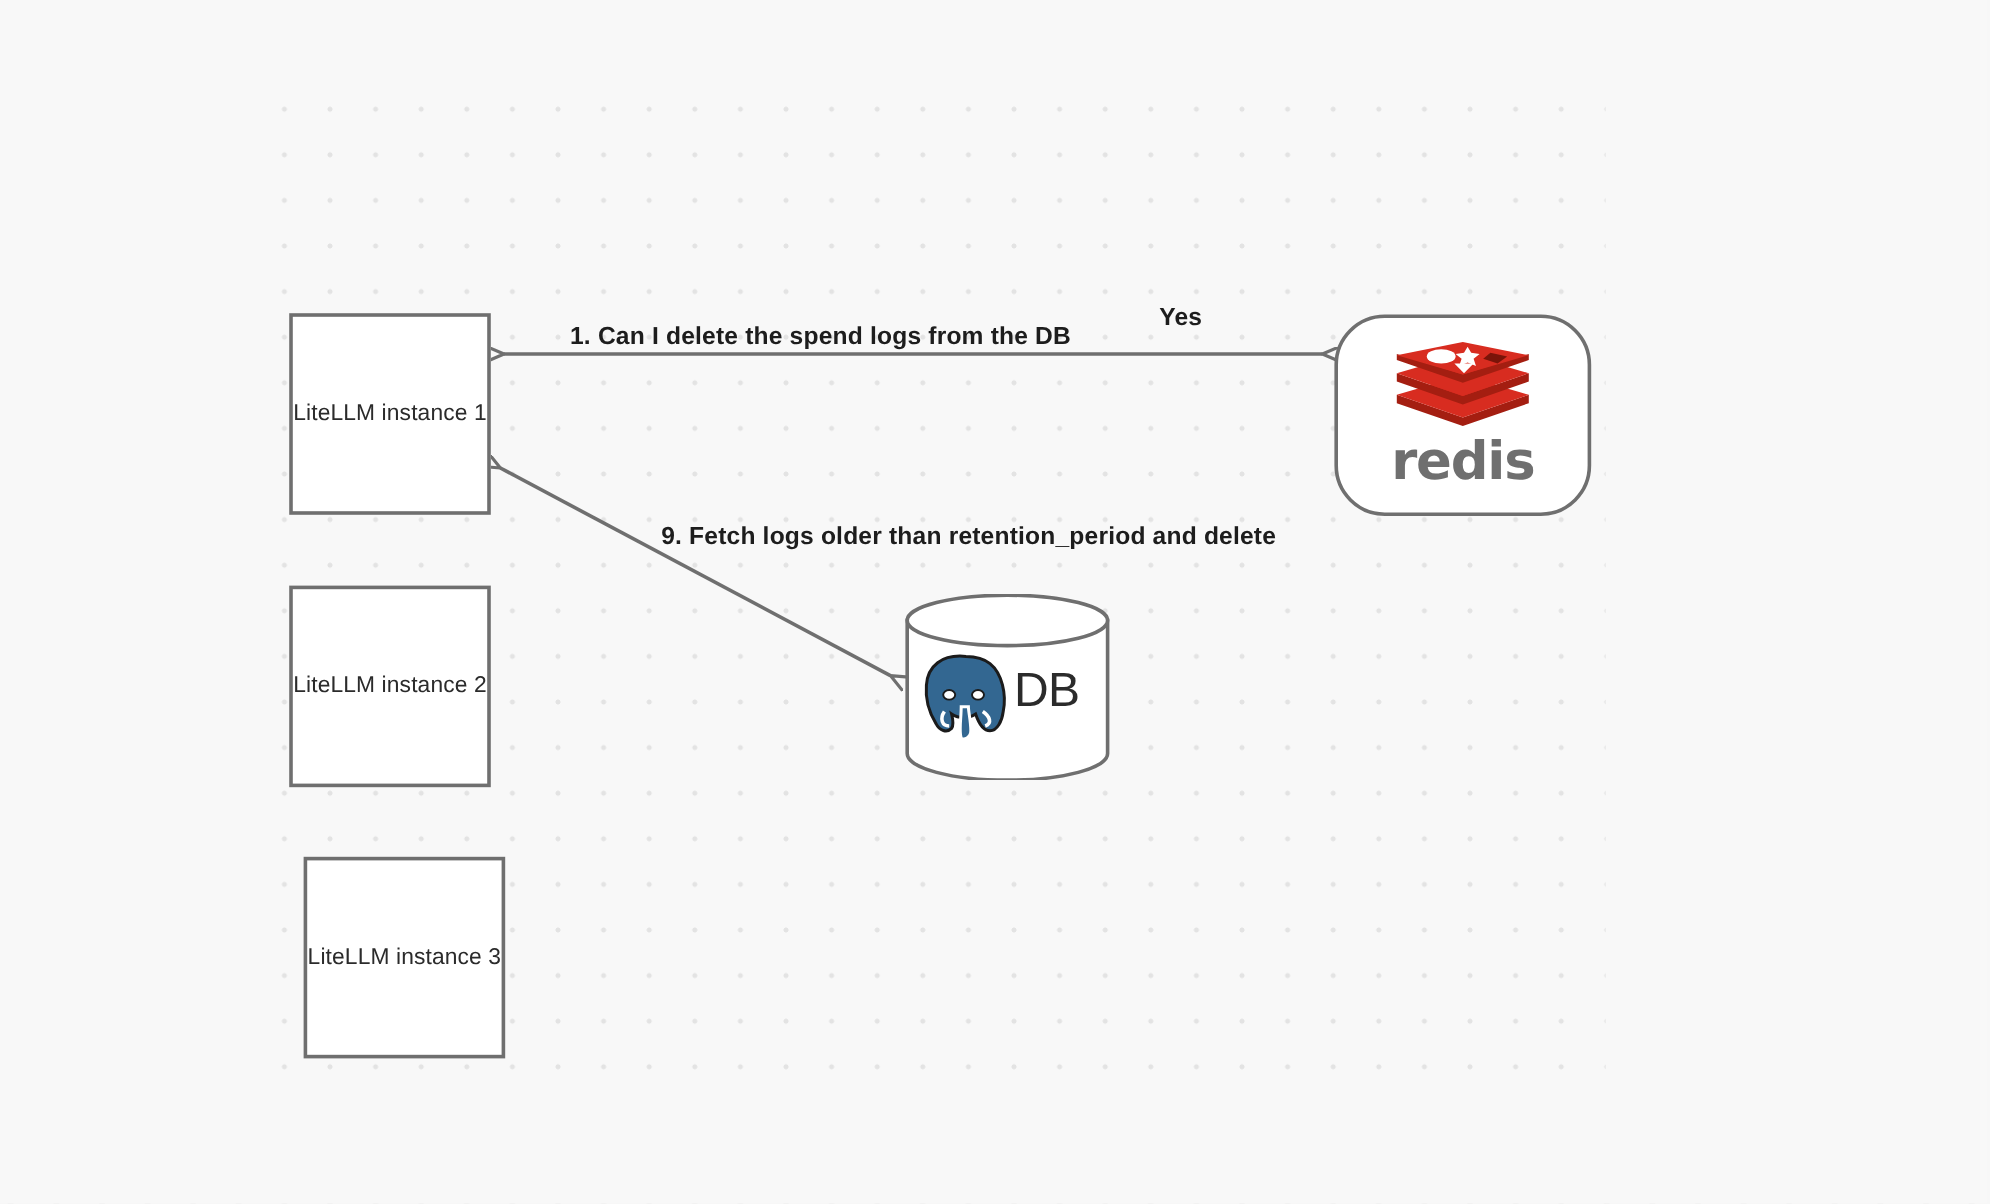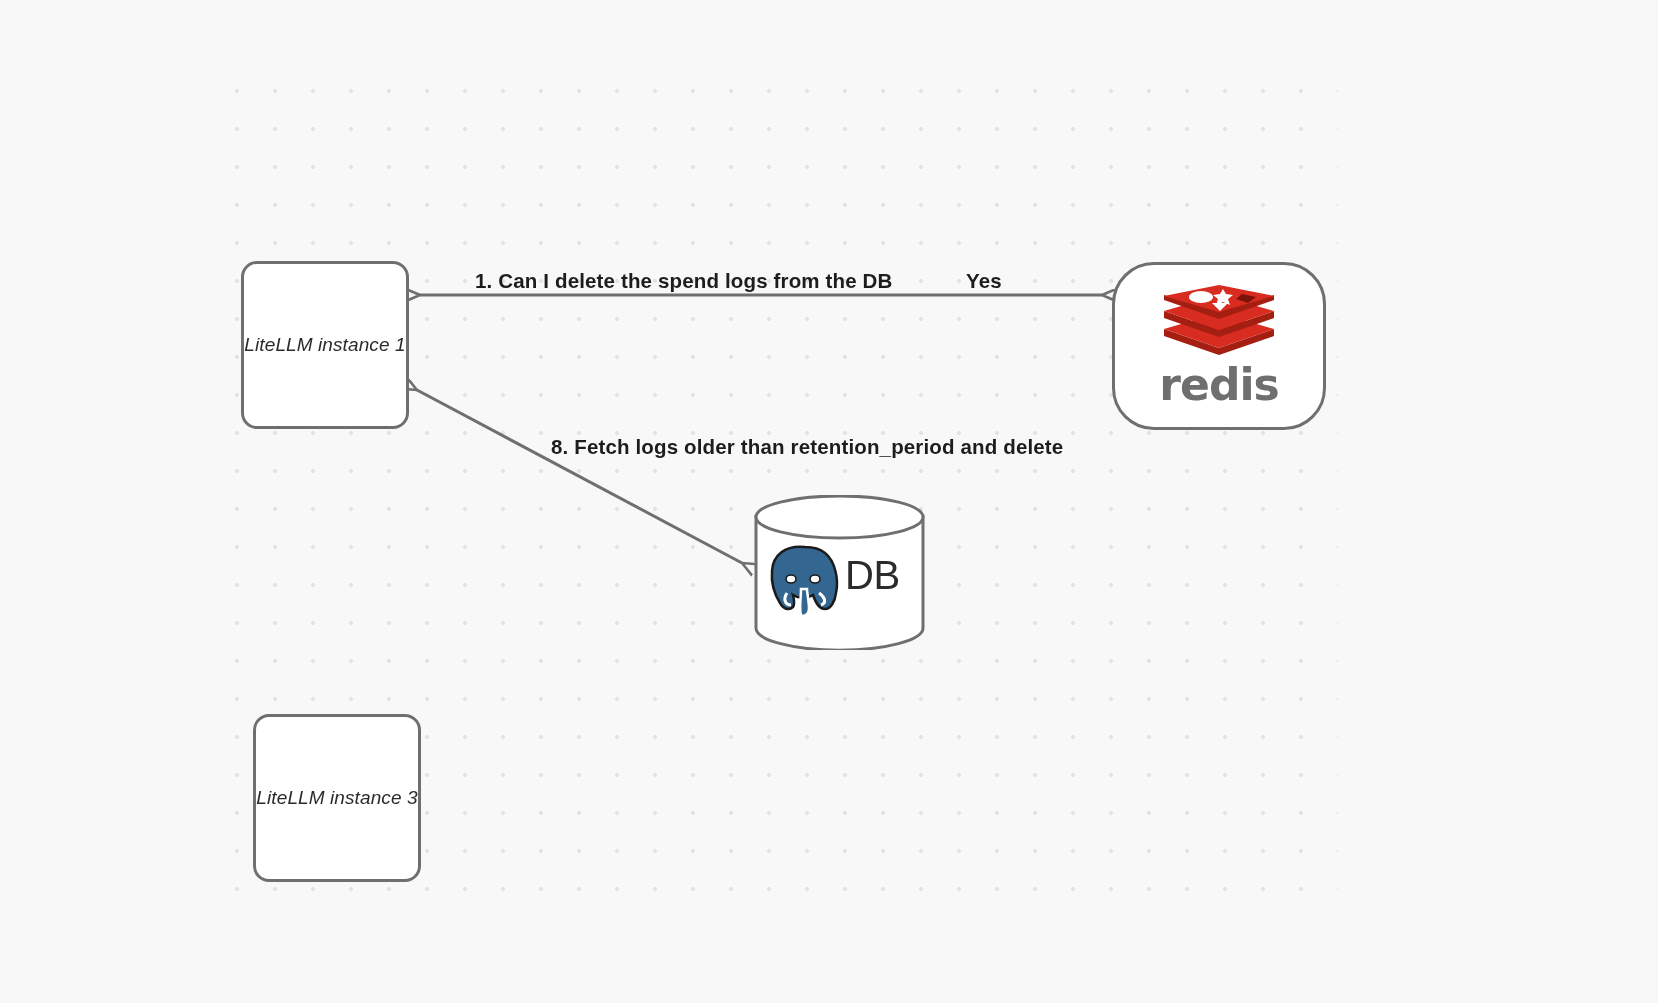--- a/index.html
+++ b/index.html
@@ -41,26 +41,25 @@
     position: absolute;
     left: 0; bottom: 0;
     width: 1658px; height: 110px;
     background: #f8f8f8;
   }
 
   .node-box {
     position: absolute;
     background: #ffffff;
     border: 3px solid #6f6f6f;
-    border-radius: 16px;
+    border-radius: 0;
     display: flex;
     align-items: center;
     justify-content: center;
     box-sizing: border-box;
-    font-style: italic;
   }
   .node-label {
     font-size: 19px;
     color: #2b2b2b;
     font-family: "Liberation Sans", sans-serif;
     letter-spacing: 0.1px;
   }
 
   #node-litellm-1 { left: 241px; top: 261px; width: 168px; height: 168px; }
   #node-litellm-2 { left: 241px; top: 488px; width: 168px; height: 168px; }
@@ -96,21 +95,21 @@
   .edge-label {
     position: absolute;
     font-family: "Liberation Sans", sans-serif;
     font-weight: bold;
     font-size: 20.5px;
     color: #1d1d1d;
     white-space: nowrap;
     letter-spacing: 0.15px;
   }
   #edge-label-1 { left: 475px; top: 269px; }
-  #edge-label-yes { left: 966px; top: 269px; }
+  #edge-label-yes { left: 966px; top: 253px; }
   #edge-label-2 { left: 551px; top: 435px; }
 
   .redis-wordmark {
     font-family: "DejaVu Sans", sans-serif;
     font-size: 44px;
     font-weight: bold;
     color: #6f6f6f;
     letter-spacing: -1px;
     line-height: 1;
     margin-top: 4px;
@@ -151,26 +150,29 @@
 
     <g>
       <line x1="417" y1="390" x2="742" y2="563" stroke="#6f6f6f" stroke-width="3" marker-start="url(#arrow-start)" marker-end="url(#arrow-end)"></line>
     </g>
   </svg>
 
   <div class="edge-label" id="edge-label-1">1.  Can I delete the spend logs from the DB</div>
 
   <div class="edge-label" id="edge-label-yes">Yes</div>
 
-  <div class="edge-label" id="edge-label-2">8.  Fetch logs older than retention_period and delete</div>
+  <div class="edge-label" id="edge-label-2">9.  Fetch logs older than retention_period and delete</div>
 
   <div class="node-box" id="node-litellm-1">
     <span class="node-label">LiteLLM instance 1</span>
   </div>
 
+  <div class="node-box" id="node-litellm-2">
+    <span class="node-label">LiteLLM instance 2</span>
+  </div>
 
   <div class="node-box" id="node-litellm-3">
     <span class="node-label">LiteLLM instance 3</span>
   </div>
 
   <div id="node-redis">
     <svg width="118" height="74" viewBox="0 0 118 74">
 
       <path d="M59 70 L4 51 L4 44 L59 63 L114 44 L114 51 Z" fill="#a41e11"></path>
       <path d="M59 63 L4 44 L59 28 L114 44 Z" fill="#d82c20"></path>

